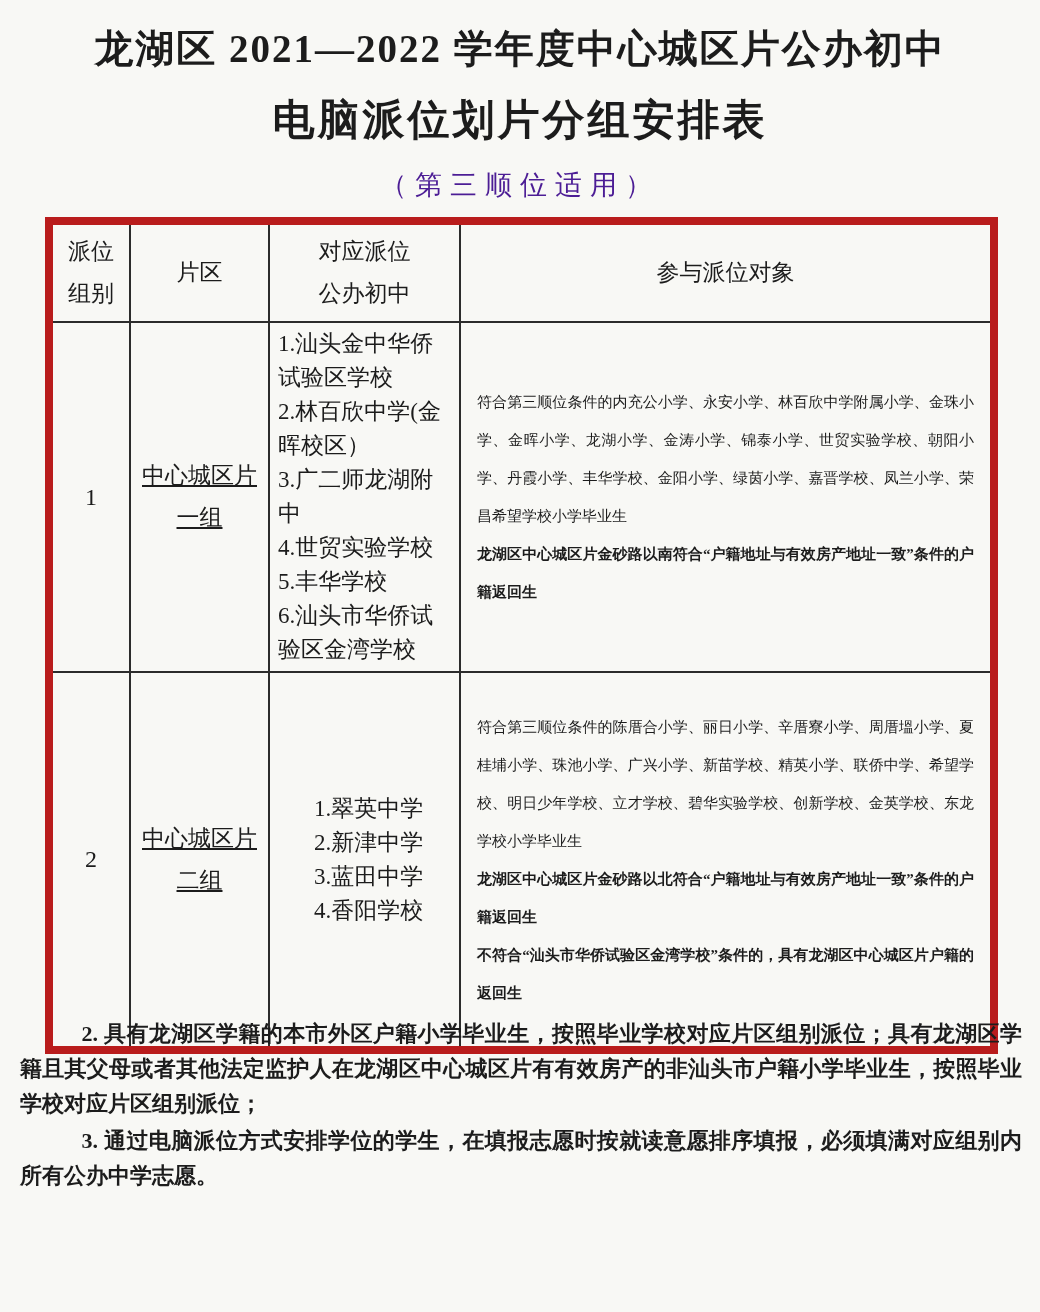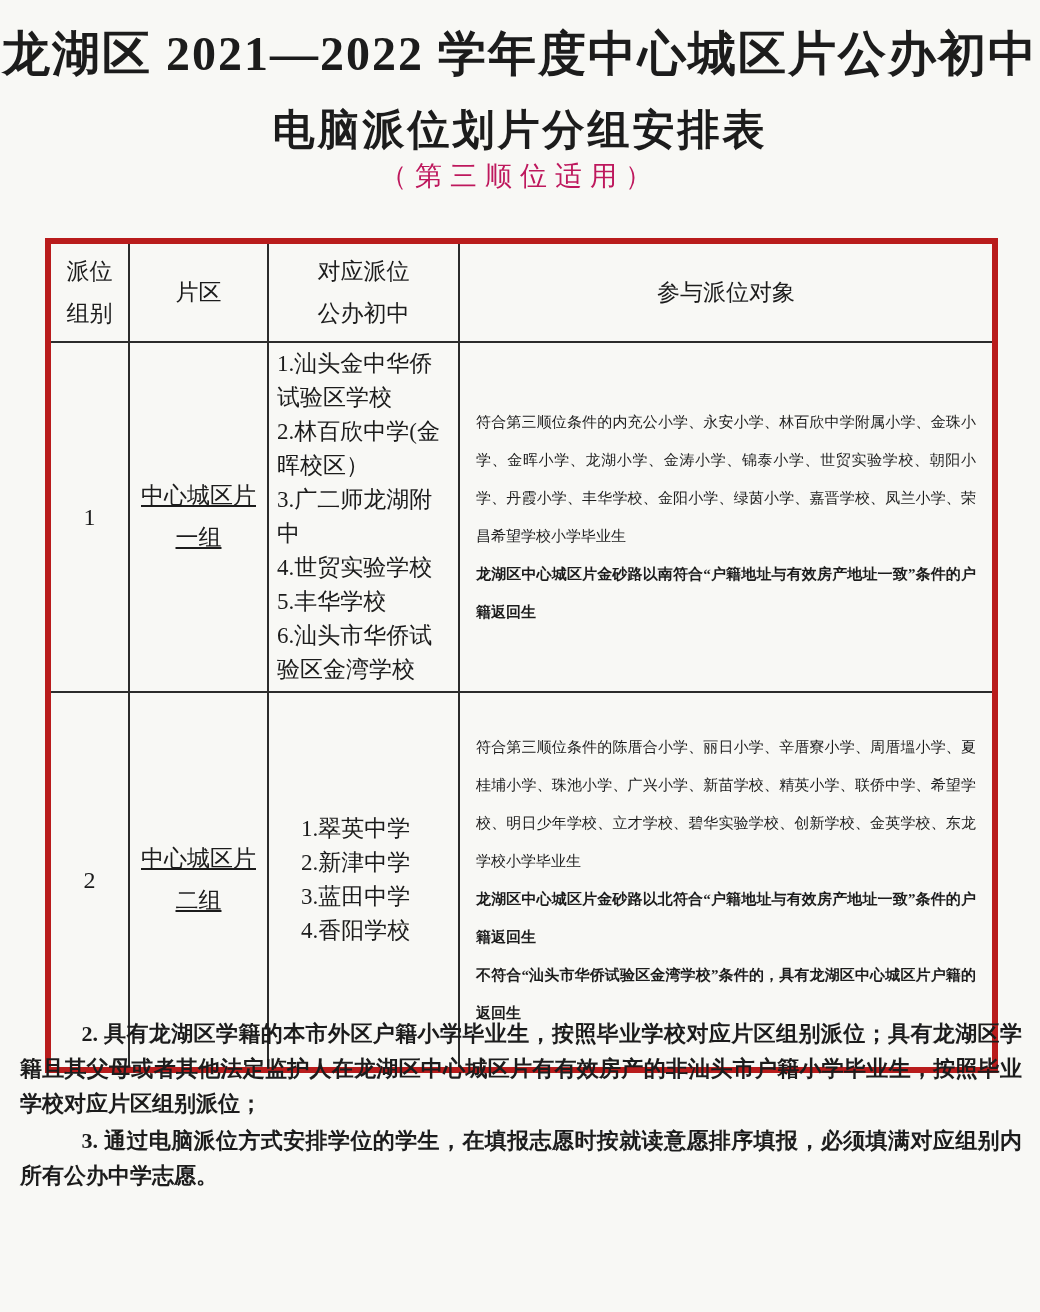--- a/index.html
+++ b/index.html
@@ -12,71 +12,72 @@
     height: 1312px;
     margin: 0 auto;
     background: #f8f8f5;
     color: #1c1c1c;
     overflow: hidden;
   }
 
   
   .title-block { text-align: center; padding-top: 22px; }
   .t1 {
-    font-size: 48px;
+    font-size: 39px;
     font-weight: 700;
     letter-spacing: 2px;
   }
   .t2 {
     font-size: 42px;
     font-weight: 700;
     letter-spacing: 3px;
     margin-top: 16px;
   }
   .t3 {
     font-size: 27px;
     font-weight: 400;
     letter-spacing: 8px;
-    color: #be185d;
+    margin-top: 19px;
+    color: #4c1d95;
   }
 
   
   table.alloc {
     position: absolute;
     left: 45px;
     top: 217px;
     width: 953px;
     border-collapse: collapse;
     table-layout: fixed;
     background: transparent;
   }
   table.alloc th, table.alloc td {
     border: 2px solid #2c2c2c;
     font-weight: 400;
     vertical-align: middle;
   }
-  table.alloc { border: 6px solid #b91c1c; margin-top: 21px; }
+  table.alloc { border: 8px solid #b91c1c; }
 
   tr.hrow { height: 101px; }
   tr.hrow th {
     font-size: 23px;
     line-height: 42px;
     text-align: center;
     font-weight: 400;
   }
   tr.row1 { height: 312px; }
   tr.row2 { height: 378px; }
 
   .pre { white-space: pre-line; }
 
   td.gcell { text-align: center; font-size: 24px; }
   td.dcell { text-align: center; font-size: 23px; line-height: 42px; text-decoration: underline; }
   td.scell { font-size: 23px; line-height: 34px; padding: 4px 4px 4px 8px; }
   td.scell.top { vertical-align: top; }
-  td.scell.mid { vertical-align: middle; padding-left: 32px; }
+  td.scell.mid { vertical-align: middle; padding-left: 44px; }
   td.pcell { padding: 6px 16px; font-size: 15px; }
   td.pcell p { line-height: 38px; text-align: justify; }
   td.pcell p.pb { font-weight: 700; }
 
   
   .notes {
     position: absolute;
     left: 20px;
     top: 1016px;
     width: 1002px;

